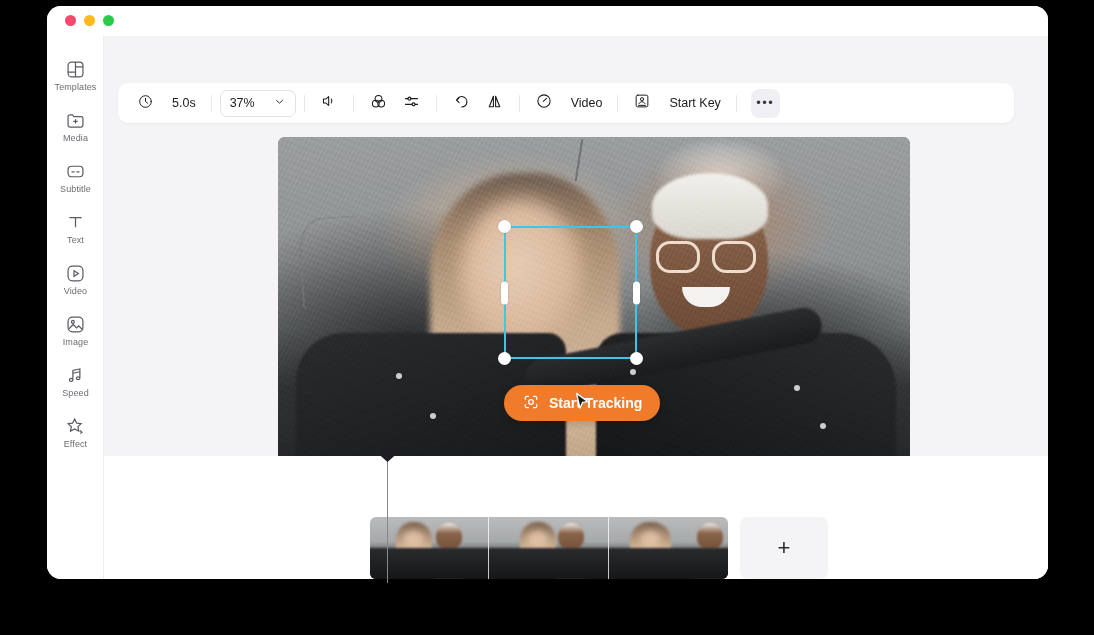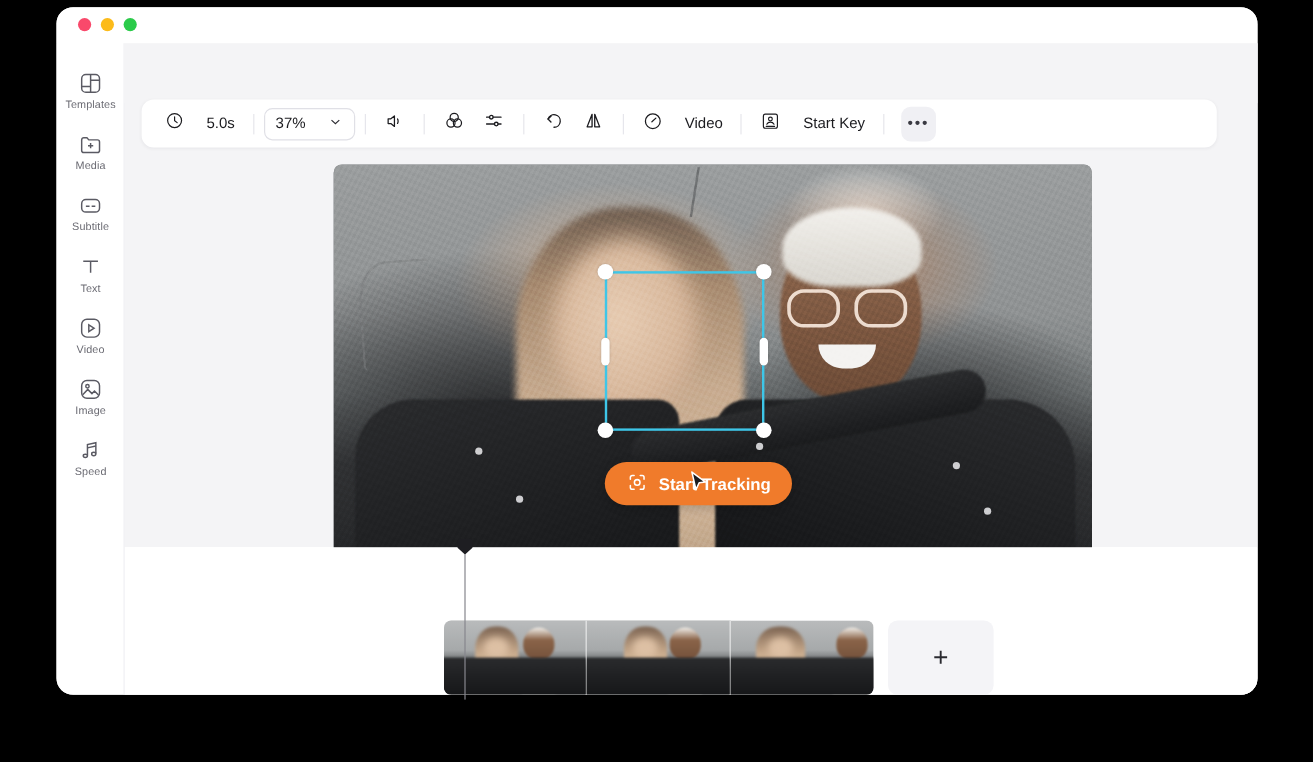--- a/index.html
+++ b/index.html
@@ -426,20 +426,29 @@
             <path d="M9 16.5V6.2l8-1.7v10.2"></path>
               <ellipse cx="7" cy="17" rx="2" ry="1.6"></ellipse>
             <ellipse cx="15" cy="15.2" rx="2" ry="1.6"></ellipse>
               <path d="M9 9.4l8-1.7"></path>
           </svg>
         </span>
         <span class="lbl">Speed</span>
       </div>
 
 
+      <div class="side-item">
+        <span class="ico">
+          <svg viewBox="0 0 24 24" width="21" height="21" fill="none" stroke="currentColor" stroke-width="1.4">
+            <path d="M11 3.6l2.4 4.6 5 .6-3.6 3.4.9 5-4.7-2.5-4.7 2.5.9-5L3.6 8.8l5-.6z"></path>
+            <path d="M17.2 16.4l2.6 2.8M17.6 20.2l2-2.2"></path>
+          </svg>
+        </span>
+        <span class="lbl">Effect</span>
+      </div>
 
     </div>
 
     <div class="editor">
 
       <div class="topbar">
         <div class="ratio-pill">
           <span class="txt">16:9</span>
           <span>
             <svg viewBox="0 0 24 24" width="13" height="13" fill="none" stroke="#4a4a52" stroke-width="1.8">

